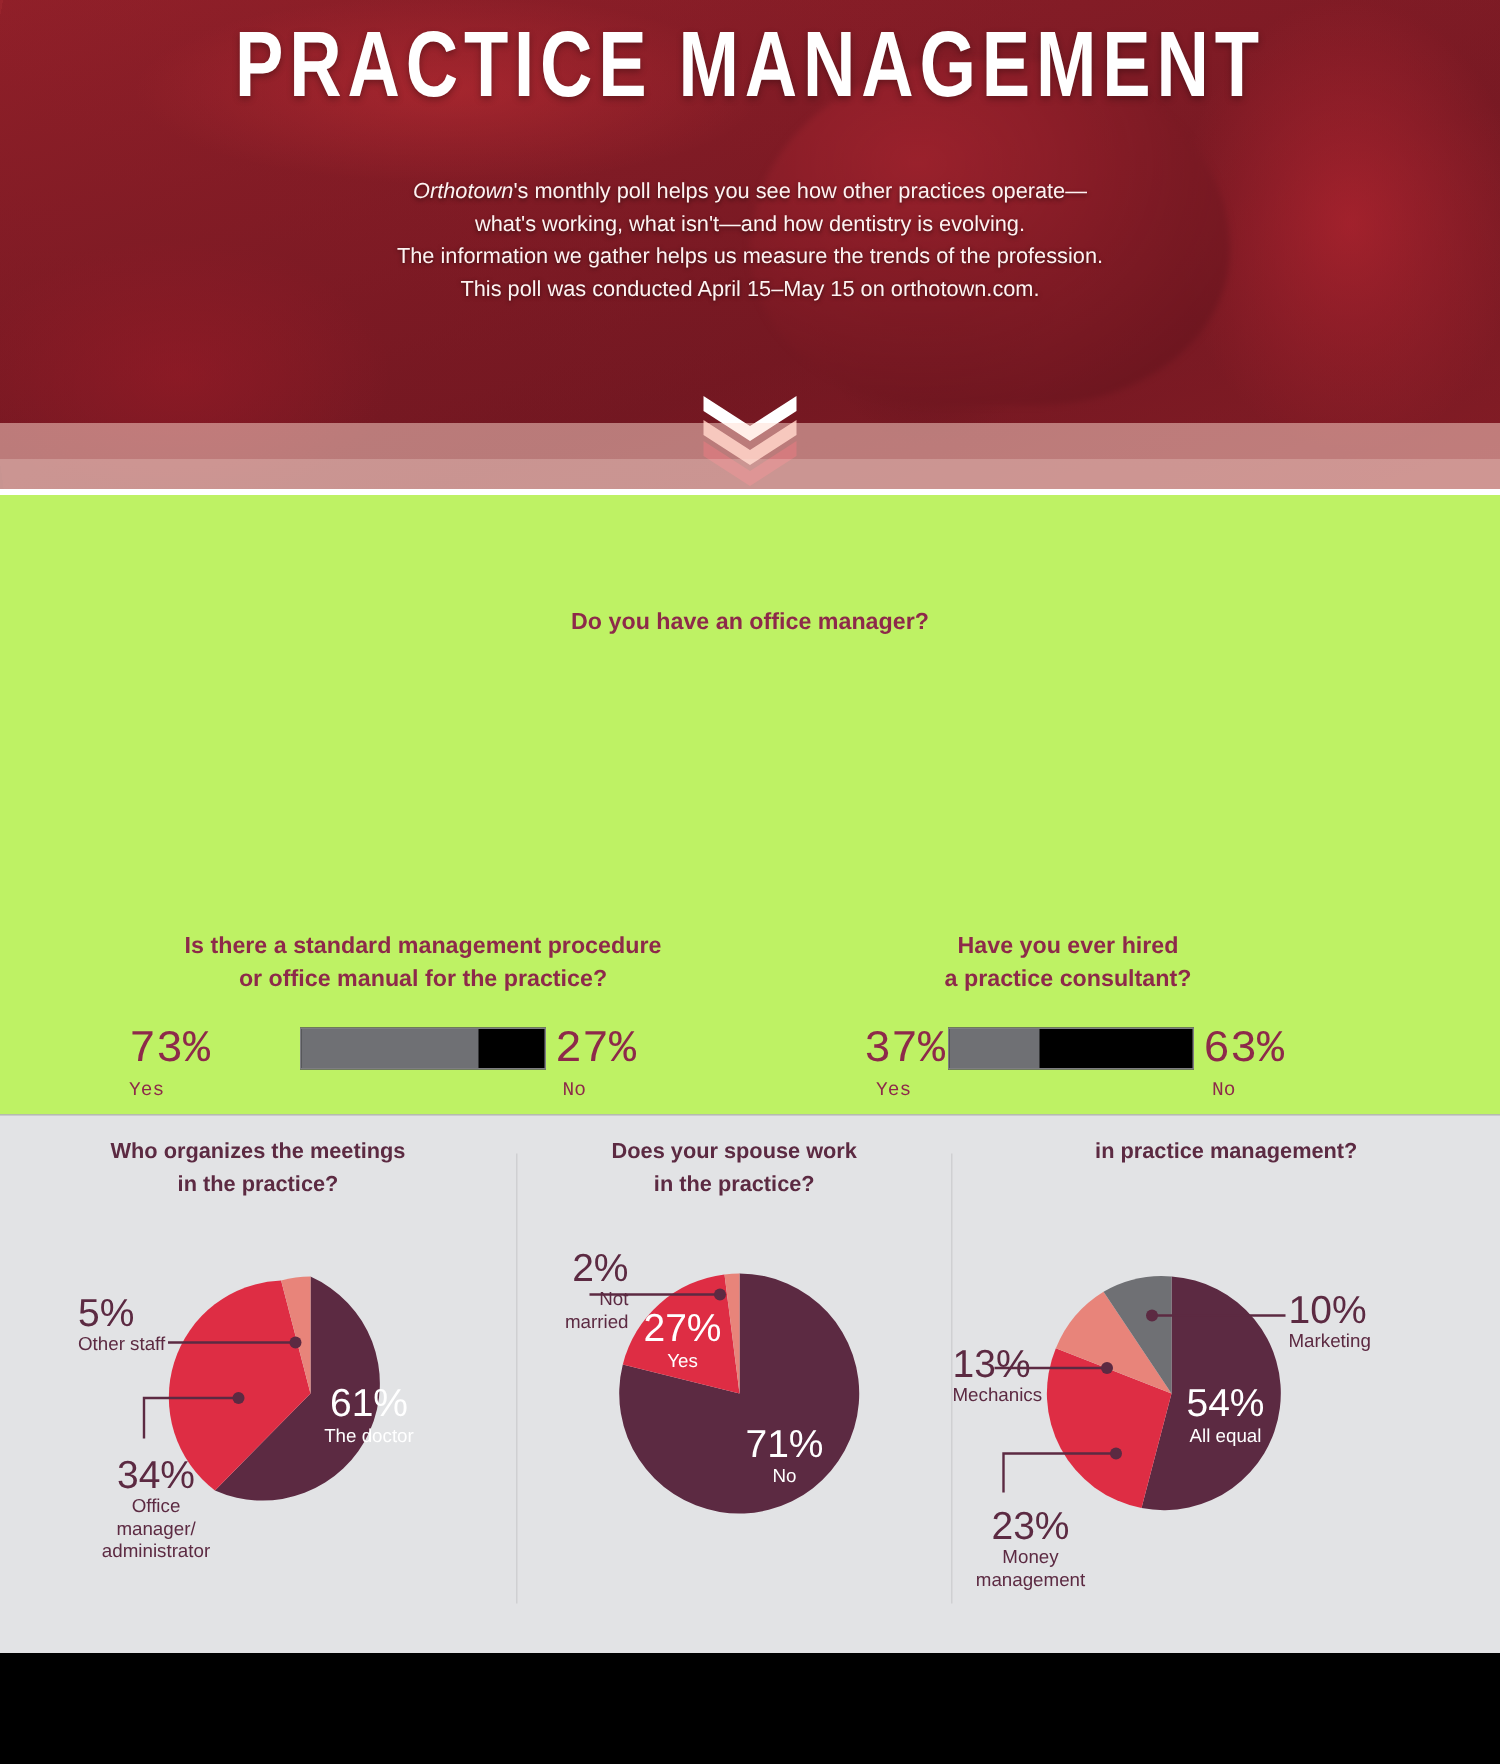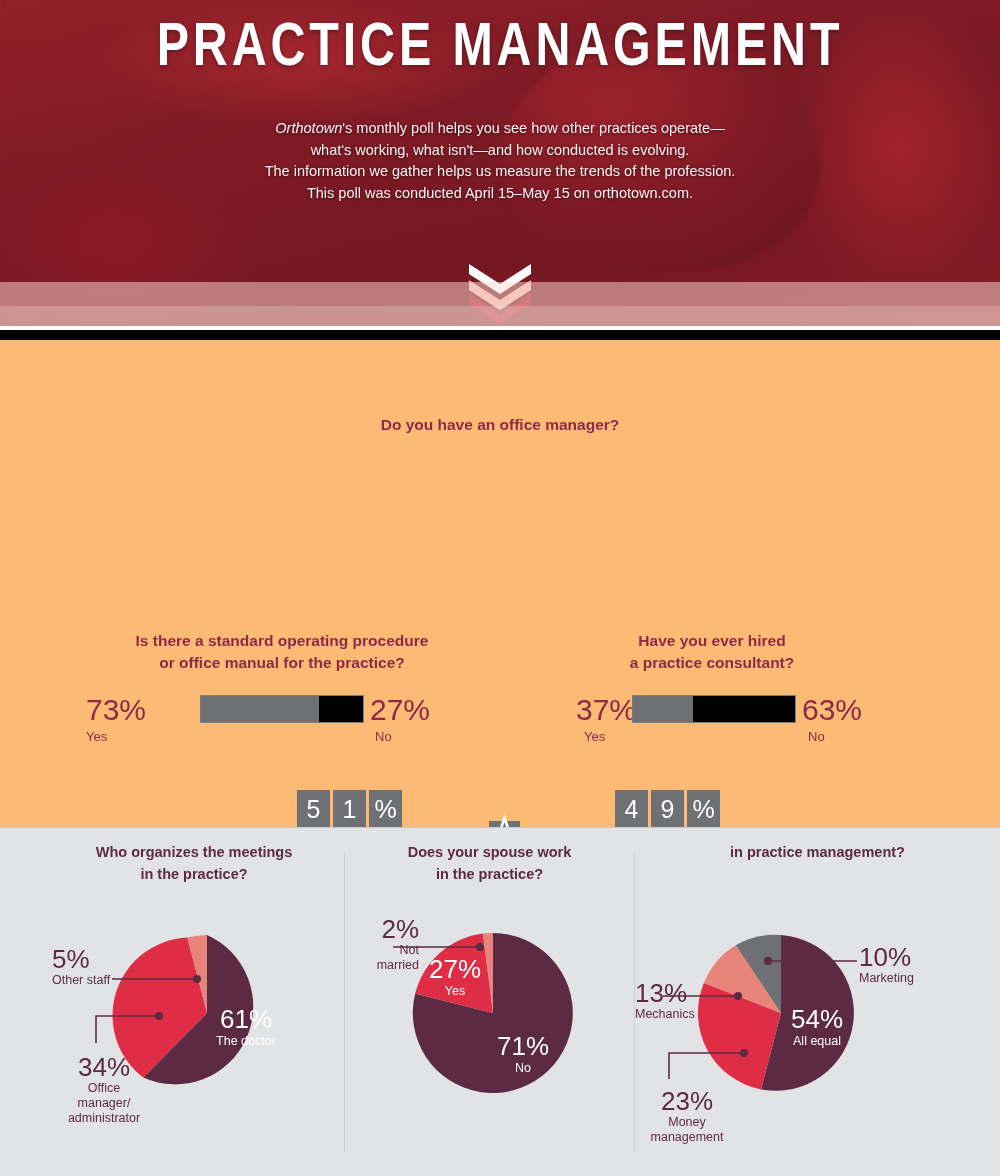--- a/index.html
+++ b/index.html
@@ -60,21 +60,21 @@
     position:absolute;left:0;bottom:24px;width:1000px;height:24px;
     background:rgba(255,222,209,.50);
   }
   .hero-band2{
     position:absolute;left:0;bottom:4px;width:1000px;height:20px;
     background:rgba(255,226,214,.62);
   }
   .hero-rule{position:absolute;left:0;bottom:0;width:1000px;height:4px;background:#ffffff;}
 
   
-  .dark{position:relative;width:1000px;height:487px;background:#fdba74;margin-top:10px;}
+  .dark{position:relative;width:1000px;height:413px;background:#bef264;}
   .q-title{
     color:#8d2a4a;font-size:15.5px;line-height:22px;text-align:center;font-weight:bold;
   }
 
   
   .balance{position:absolute;left:0;top:0;width:1000px;}
   .bal-title{position:absolute;left:0;top:74px;width:1000px;}
   .beam{position:absolute;left:205px;top:494px;width:600px;height:4px;background:#7e7e82;}
   .tilehold{position:absolute;display:flex;gap:3px;}
   .tile{
@@ -82,21 +82,21 @@
     font-size:25px;line-height:38px;text-align:center;
     font-family:"Liberation Sans", sans-serif;
   }
   .side-label{position:absolute;color:#6a6a6e;font-size:14px;text-align:center;width:120px;}
   .fulcrum{position:absolute;left:489px;top:481px;width:31px;height:31px;background:#6f7074;}
   .fulcrum svg{position:absolute;left:-4px;top:-7px;}
 
   
   .barpoll{position:absolute;width:440px;}
   .bp-title{position:absolute;left:0;top:0;width:440px;}
-  .bp-row{position:absolute;left:0;top:62px;width:440px;height:46px;}
+  .bp-row{position:absolute;left:0;top:62px;width:440px;height:46px;font-family:Liberation Mono, monospace;}
   .bp-pct{
     position:absolute;top:0;color:#8d2a4a;font-size:30px;line-height:36px;
   }
   .bp-sub{position:absolute;top:36px;color:#8d2a4a;font-size:13px;line-height:17px;}
   .bp-track{
     position:absolute;top:3px;height:28px;background:#000;
     border:1px solid #7e7e82;box-sizing:border-box;
   }
   .bp-fill{position:absolute;left:0;top:0;height:100%;background:#6f7074;}
 
@@ -125,21 +125,21 @@
 
   <div class="hero">
     <div class="hero-photo"></div>
     <div class="hero-tint"></div>
     <div class="hero-inner">
       <div class="hero-title">PRACTICE MANAGEMENT</div>
       <div class="hero-sub">
         <div>
           <em>Orthotown</em><span>'s monthly poll helps you see how other practices operate—</span>
         </div>
-        <div>what's working, what isn't—and how conducted is evolving.</div>
+        <div>what's working, what isn't—and how dentistry is evolving.</div>
         <div>The information we gather helps us measure the trends of the profession.</div>
         <div>This poll was conducted April 15–May 15 on orthotown.com.</div>
       </div>
       <div class="chev-wrap">
         <svg class="chev" width="66" height="62" viewBox="0 0 66 62">
           <path d="M2 2 L33 22 L64 2 L64 12 L33 32 L2 12 Z" fill="#ffffff"></path>
           <path d="M2 18 L33 38 L64 18 L64 28 L33 48 L2 28 Z" fill="#efb3ab"></path>
           <path d="M2 32 L33 52 L64 32 L64 42 L33 62 L2 42 Z" fill="#a8192a"></path>
         </svg>
       </div>
@@ -172,21 +172,21 @@
 
       <div class="fulcrum">
         <svg width="40" height="46" viewBox="0 0 40 46">
           <path d="M13 23 L19.5 4 L26 23 L19.5 42 Z" fill="none" stroke="#ffffff" stroke-width="2.6"></path>
         </svg>
       </div>
     </div>
 
     <div class="barpoll" style="left:62px;top:290px;">
       <div class="bp-title q-title">
-        <div>Is there a standard operating procedure</div>
+        <div>Is there a standard management procedure</div>
         <div>or office manual for the practice?</div>
       </div>
       <div class="bp-row">
         <div class="bp-pct" style="left:24px;">73%</div>
         <div class="bp-sub" style="left:24px;">Yes</div>
         <div class="bp-track" style="left:138px;width:164px;">
           <div class="bp-fill" style="width:73%;"></div>
         </div>
         <div class="bp-pct" style="left:308px;">27%</div>
         <div class="bp-sub" style="left:313px;">No</div>
@@ -208,21 +208,21 @@
         <div class="bp-sub" style="left:316px;">No</div>
       </div>
     </div>
 
   </div>
 
   <div class="light">
     <div class="divider" style="left:344px;"></div>
     <div class="divider" style="left:634px;"></div>
 
-    <div class="pie-block" style="left:0px;width:344px;height:422px;padding-left:44px;">
+    <div class="pie-block" style="left:0px;width:344px;height:422px;">
       <div class="pie-title">
         <div>Who organizes the meetings</div>
         <div>in the practice?</div>
       </div>
       <div class="pie-area">
         <svg class="pie-svg" style="left:0;top:0;" width="344" height="280" viewBox="0 0 344 280">
 
           <path d="M207 130 L207 52 A78 78 0 1 1 143.3 194.6 Z" fill="#5c2a42"></path>
 
           <path d="M207 130 L143.3 194.6 A78 78 0 0 1 187.4 54.6 Z" fill="#de2d44"></path>

